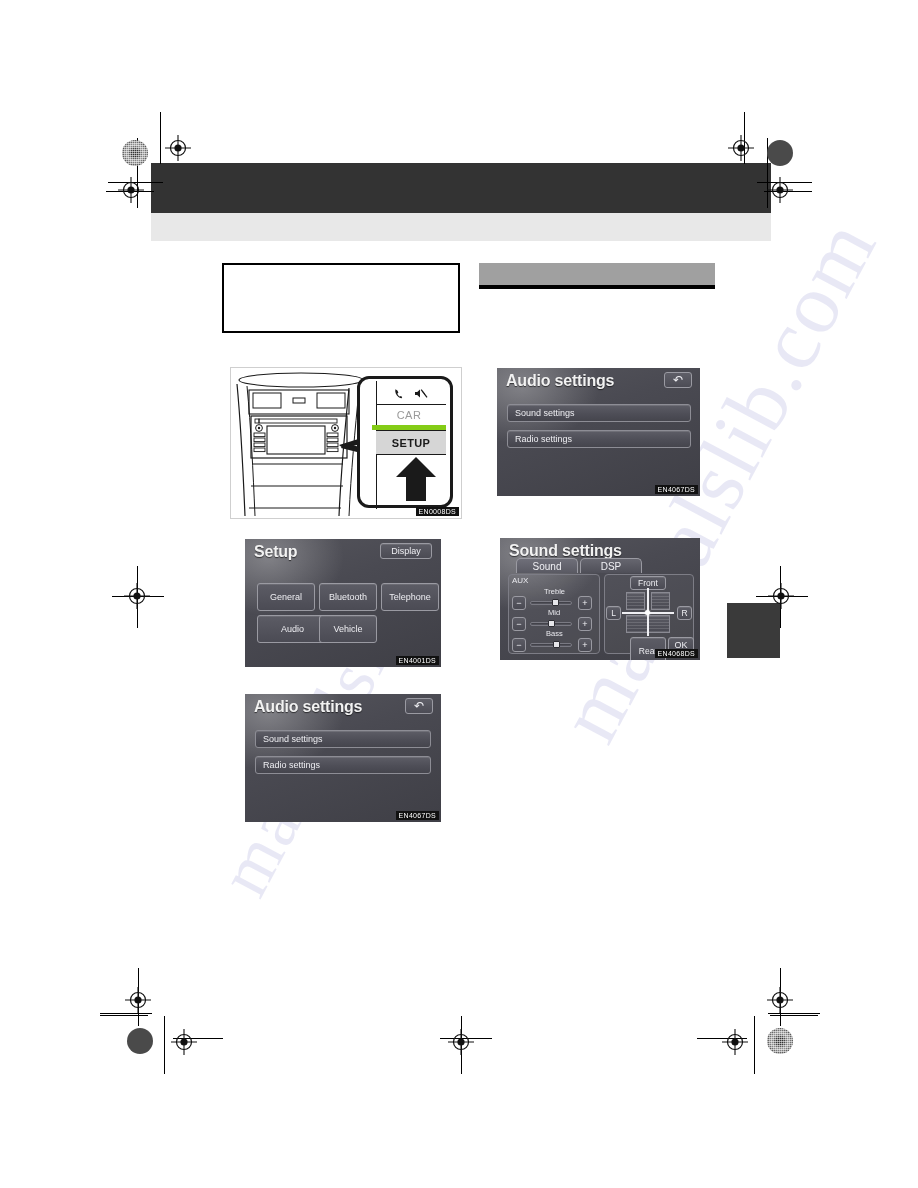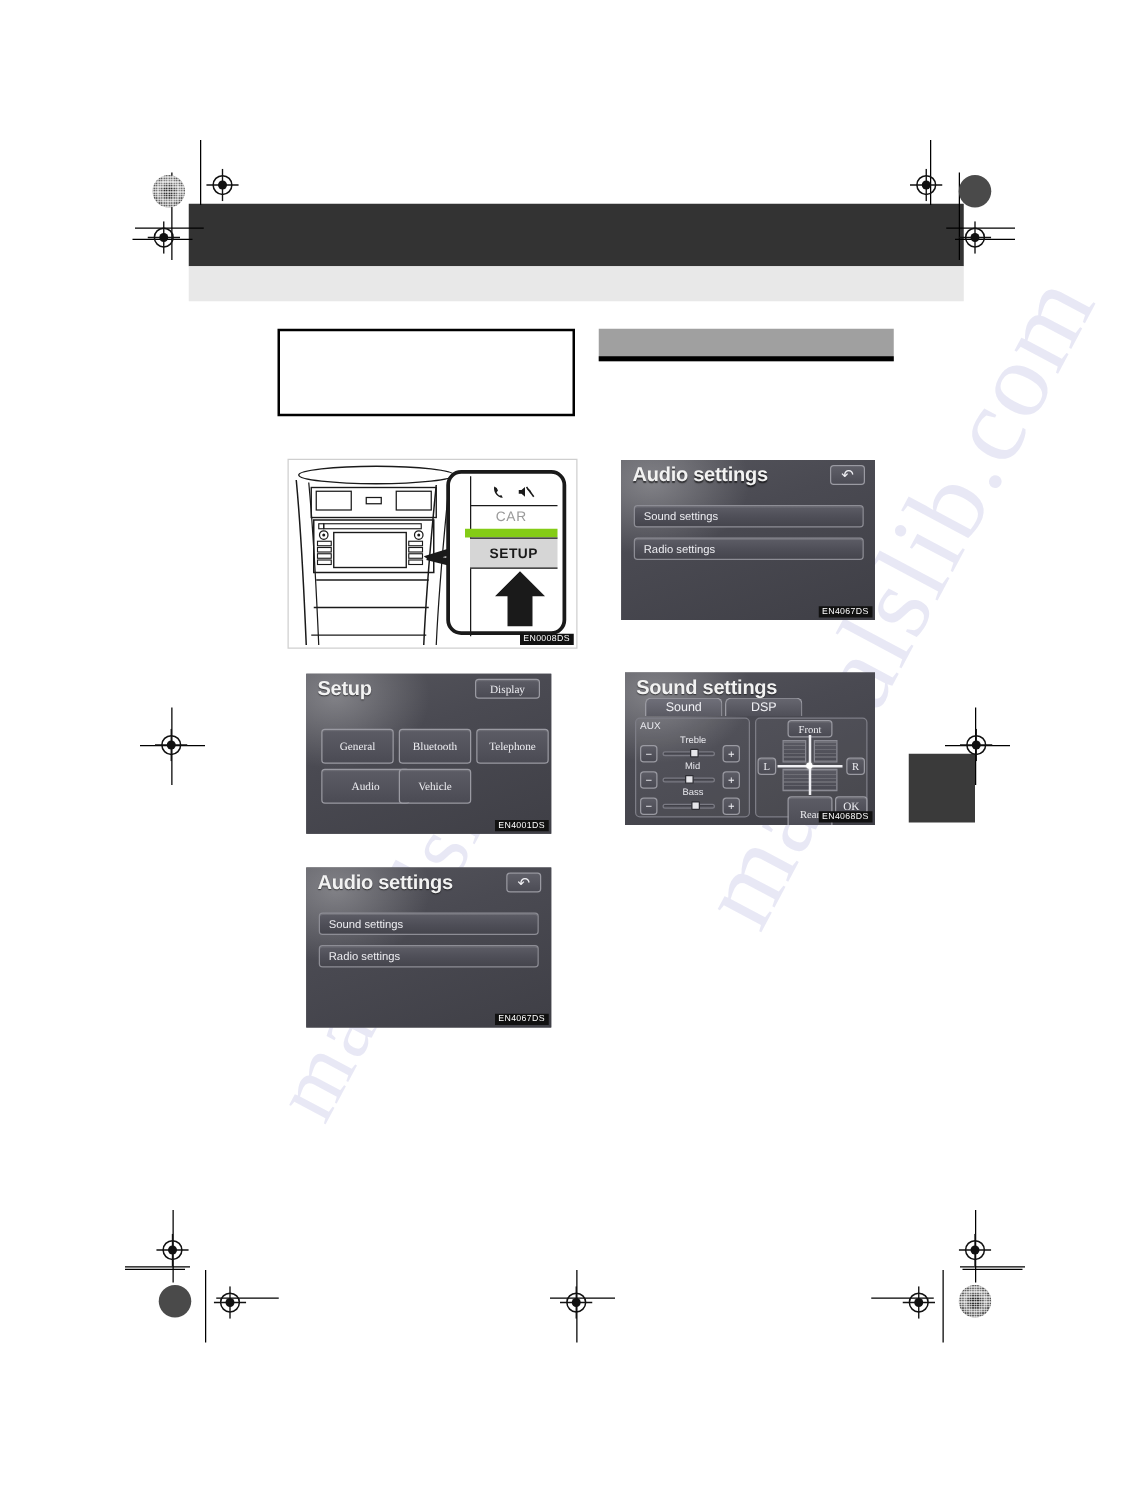--- a/index.html
+++ b/index.html
@@ -78,21 +78,20 @@
     background:linear-gradient(180deg,#5f5f68 0%,#4c4c55 100%);
     display:flex; align-items:center; justify-content:center;
     color:#f0f0f4; font-size:12px; line-height:1;
   }
   .screen .pill {
     position:absolute; border:1px solid #9a9aa2; border-radius:3px;
     background:linear-gradient(180deg,#5c5c65 0%,#4b4b54 100%);
     color:#eeeef2; font-size:8.5px;
     display:flex; align-items:center; justify-content:center;
     box-shadow:inset 0 1px 0 rgba(255,255,255,.10);
-    font-family:Liberation Serif, serif;
   }
   .screen .tab {
     position:absolute; border:1px solid #9a9aa2;
     border-bottom:none; border-radius:5px 5px 0 0;
     background:linear-gradient(180deg,#66666f 0%,#4f4f58 100%);
     color:#f0f0f4; font-size:10px;
     display:flex; align-items:center; justify-content:center;
   }
   .screen .panel {
     position:absolute; border:1px solid #7d7d86; border-radius:4px;
@@ -214,21 +213,21 @@
                   display:flex; align-items:center; justify-content:center; gap:7px;">
         <svg width="13" height="11" viewBox="0 0 13 11">
           <path d="M1.4 1.2c-.7 2.6.6 6.2 3.4 8 1.3.8 2.6 1.1 3.4.9l-.9-2-1.9.3c-.9-.6-1.7-1.6-2.1-2.6l1.1-1.4-1-2z" fill="#1a1a1a"></path>
         </svg>
         <svg width="14" height="11" viewBox="0 0 14 11">
           <path d="M1 4h2.2L6 1.6v7.8L3.2 7H1z" fill="#1a1a1a"></path>
           <path d="M7.2 1.6 L13 9.4" stroke="#1a1a1a" stroke-width="1.2" fill="none"></path>
           <path d="M8 3.4c1.6.6 2.6 2 2.6 3.2" stroke="#1a1a1a" stroke-width="1" fill="none"></path>
         </svg>
       </div>
-      <div style="position:absolute; left:12px; top:26px; right:4px; height:25px; border-bottom:7px solid #84cc16;
+      <div style="position:absolute; left:12px; top:26px; right:4px; height:25px; border-bottom:5px solid #84cc16;
                   display:flex; align-items:center; justify-content:center;
                   font-size:11px; color:#9a9a9a; letter-spacing:.5px;">CAR</div>
       <div style="position:absolute; left:16px; top:51px; right:4px; height:25px;
                   background:#d6d6d6; border-top:1px solid #1a1a1a; border-bottom:1px solid #1a1a1a;
                   display:flex; align-items:center; justify-content:center;
                   font-size:11px; font-weight:bold; color:#1a1a1a; letter-spacing:.4px;">SETUP</div>
       <div style="position:absolute; left:16px; top:76px; right:4px; bottom:2px; overflow:hidden;">
         <svg width="76" height="50" viewBox="0 0 76 50" style="position:absolute;left:2px;top:0;">
           <path d="M38 2 L58 22 L48 22 L48 46 L28 46 L28 22 L18 22 Z" fill="#1a1a1a"></path>
         </svg>

